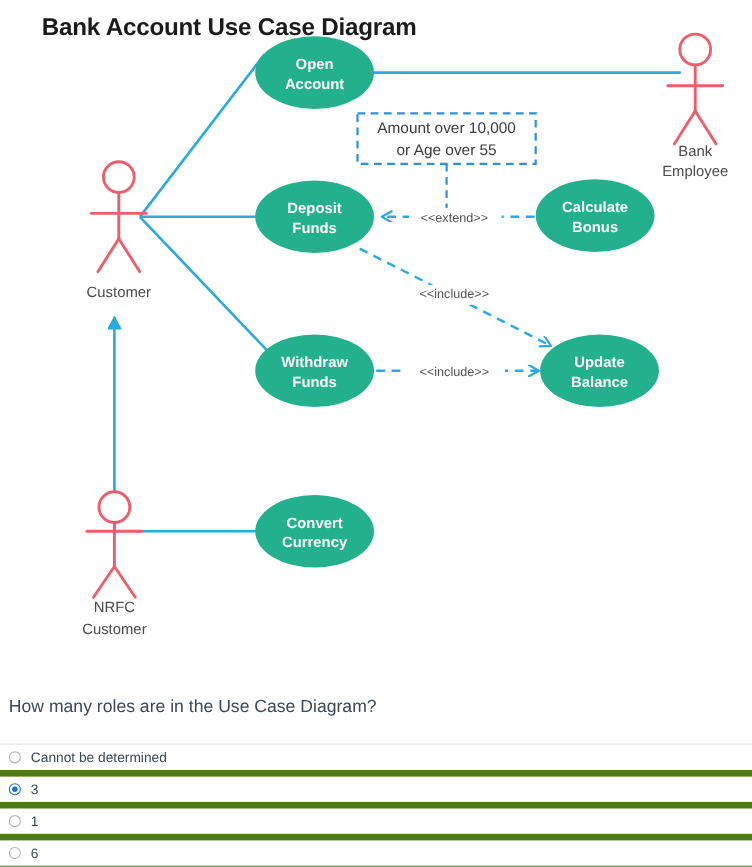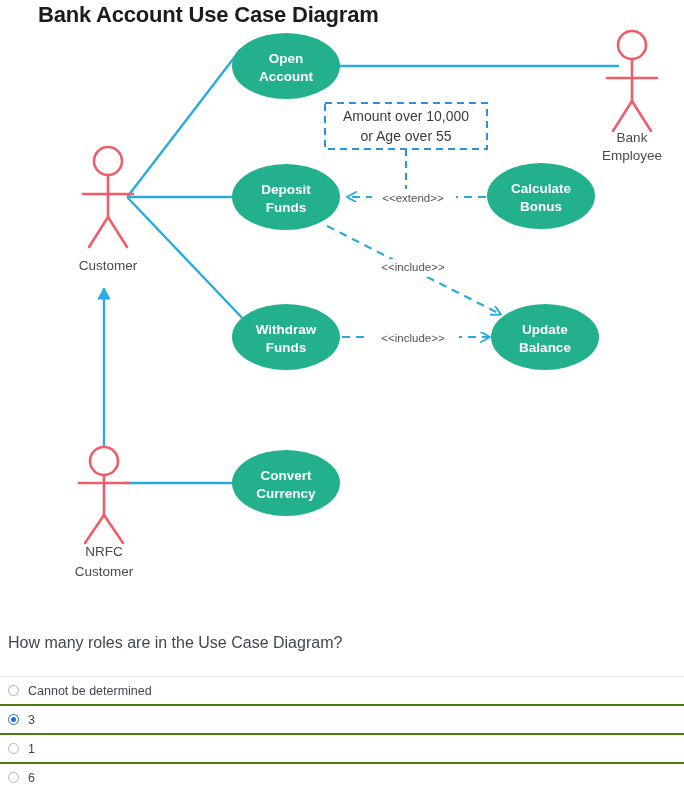--- a/index.html
+++ b/index.html
@@ -10,21 +10,21 @@
   body {
     width: 684px;
     height: 788px;
     position: relative;
     font-family: "Liberation Sans", sans-serif;
     overflow: hidden;
   }
   #page-title {
     position: absolute;
     left: 38px;
-    top: 2px;
+    top: 12px;
     font-size: 22px;
     font-weight: 600;
     color: #1b1b1b;
     letter-spacing: -0.2px;
     white-space: nowrap;
   }
   #diagram {
     position: absolute;
     left: 0;
     top: 0;
@@ -72,21 +72,21 @@
   }
   #options-list {
     margin-top: 24px;
     border-top: 1px solid #e2e4e7;
   }
   .option-row {
     display: flex;
     align-items: center;
     height: 29px;
     padding: 0 8px;
-    border-bottom: 2px solid #4d7c0f;
+    border-bottom: 6px solid #4d7c0f;
     box-sizing: border-box;
   }
   .radio {
     width: 11px;
     height: 11px;
     border-radius: 50%;
     border: 1px solid #b4b4b4;
     background: #ffffff;
     box-sizing: border-box;
     margin-right: 9px;

